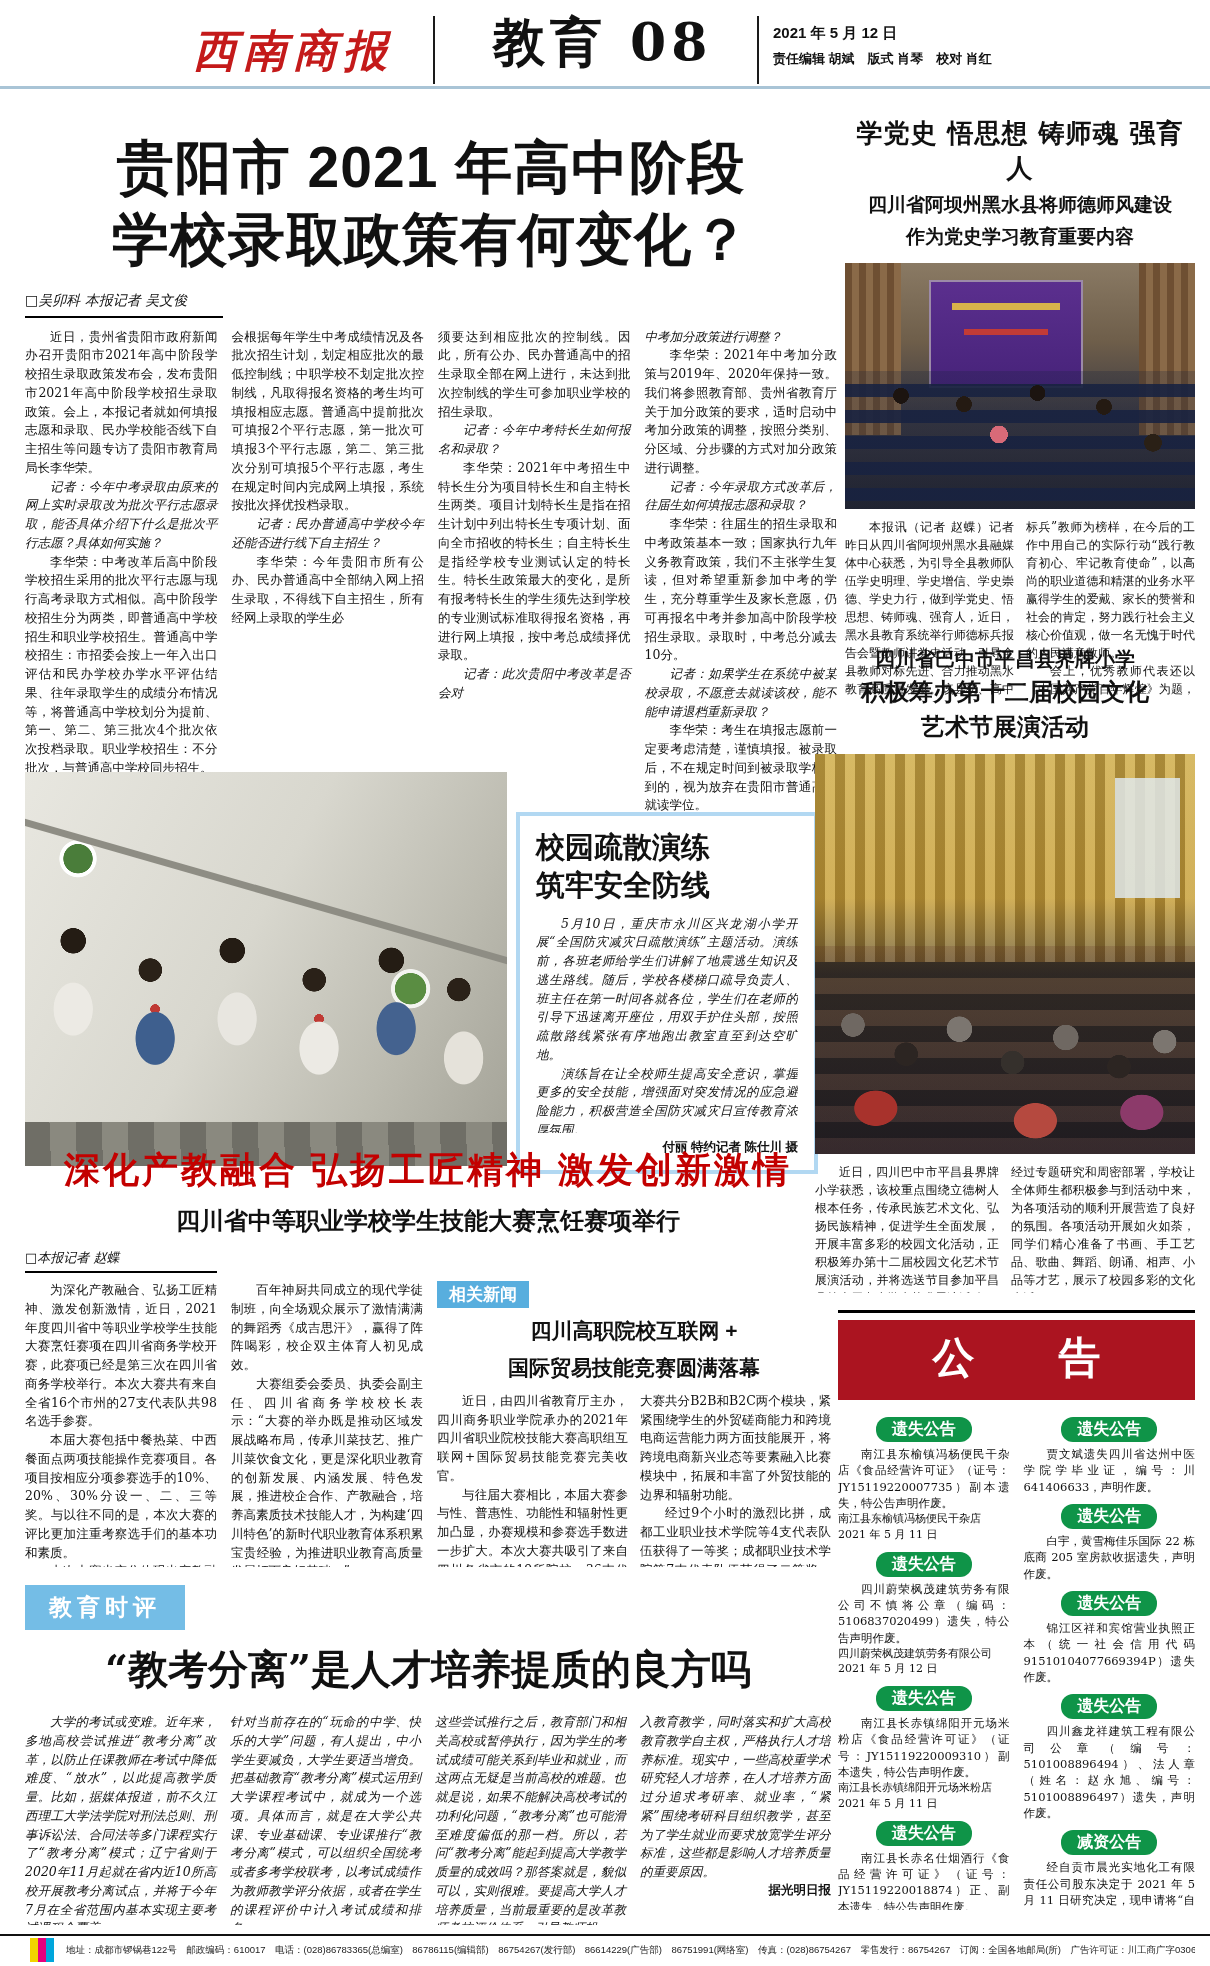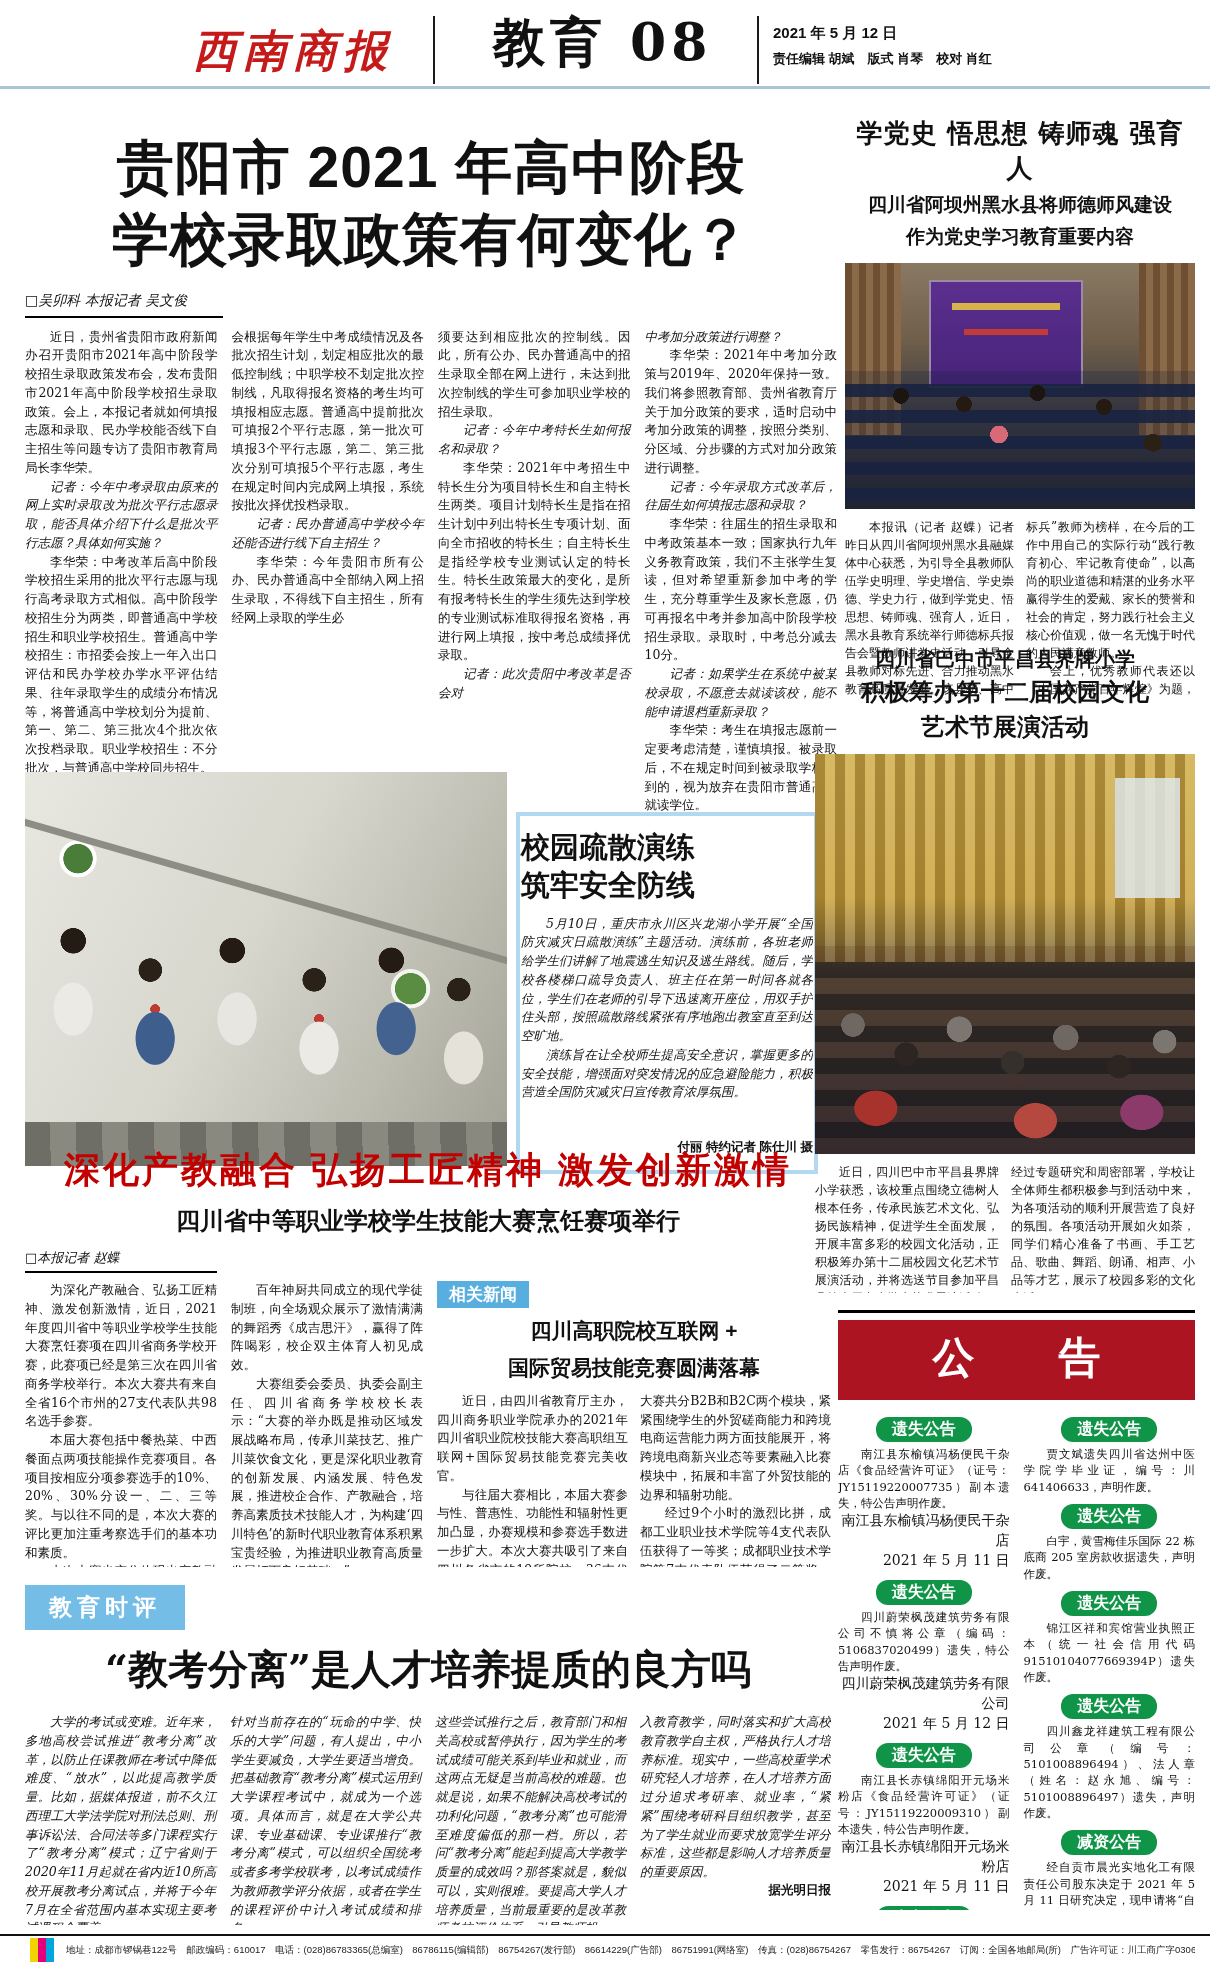--- a/index.html
+++ b/index.html
@@ -90,21 +90,21 @@
       radial-gradient(ellipse 20px 27px at 27% 60%, #3e5f8e 96%, transparent 100%),
       radial-gradient(ellipse 20px 27px at 44% 52%, #e8e6e0 96%, transparent 100%),
       radial-gradient(ellipse 20px 27px at 61% 64%, #eceae4 96%, transparent 100%),
       radial-gradient(ellipse 20px 27px at 77% 56%, #44628f 96%, transparent 100%),
       radial-gradient(ellipse 20px 27px at 91% 68%, #e5e2da 96%, transparent 100%),
       radial-gradient(circle 5px at 27% 48%, #c03a34 96%, transparent 100%),
       radial-gradient(circle 5px at 61% 52%, #c03a34 96%, transparent 100%); }
 
   
   .drill { position:absolute; left:516px; top:812px; width:302px; height:362px;
-           border:4px solid var(--box-blue,#b2d8f2); padding:12px 1px; }
+           border:4px solid var(--box-blue,#b2d8f2); padding:12px 16px; }
   .drill-h { font-size:29px; font-weight:900; line-height:1.32; font-family:"DejaVu Serif",serif; }
   .drill-body { margin-top:10px; height:218px; overflow:hidden; }
   .drill-credit { margin-top:6px; }
 
   
   .bz { position:absolute; left:815px; top:646px; width:380px; }
   .bz-kicker { text-align:center; font-size:20px; font-weight:800; font-family:"Liberation Sans",sans-serif; }
   .bz-h { text-align:center; font-size:24px; font-weight:900; line-height:1.35; margin-top:3px;
           font-family:"Liberation Sans",sans-serif; }
   .bz-photo { position:relative; margin-top:10px; height:400px; overflow:hidden;
@@ -160,21 +160,21 @@
   .gg { position:absolute; left:838px; top:1310px; width:357px; }
   .gg-rule { height:3px; background:#000; }
   .gg-banner { margin-top:7px; background:var(--banner-red,#ab1420); color:#fff; text-align:center;
                font-size:42px; font-weight:900; padding:10px 0 14px; font-family:"Liberation Sans",sans-serif; }
   .gg-cols { gap:14px; margin-top:12px; height:498px; }
   .notice { margin-bottom:9px; }
   .nbw { text-align:center; margin:5px 0 4px; }
   .nbadge { display:inline-block; background:var(--badge-green,#0f9448); color:#fff; font-size:16px;
             font-weight:700; padding:2px 16px; font-family:"Liberation Sans",sans-serif;border-radius:12px; }
   .notice p { font-size:11.5px; line-height:1.42; text-align:justify; text-indent:2em; }
-  .notice .sign { font-size:14px; line-height:1.42; text-align:right; }
+  .notice .sign { font-size:11px; line-height:1.42; }
 
   
   .footer-rule { position:absolute; left:0; top:1934px; width:100%; height:2px; background:#111; }
   .colorbars { position:absolute; left:30px; top:1938px; display:flex; }
   .colorbars span { width:8px; height:24px; display:block; }
   .bar-y { background:#f2d400; } .bar-m { background:#e5007d; } .bar-c { background:#00a6dc; }
   .footer-text { position:absolute; left:66px; right:15px; top:1944px; font-size:9.5px;
                  white-space:nowrap; overflow:hidden; font-family:"Liberation Sans",sans-serif; color:#222; }
 </style>
 </head>

